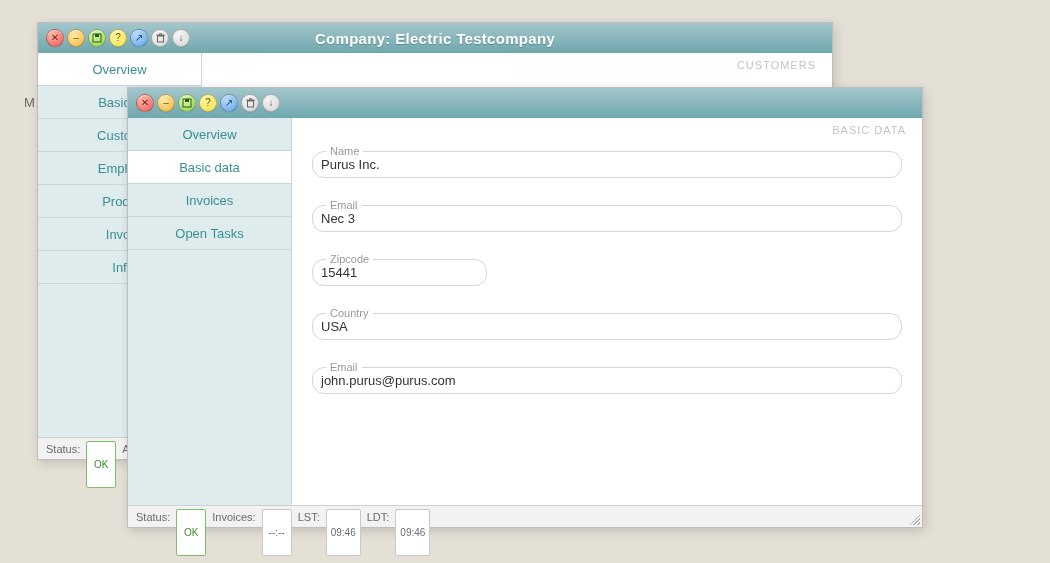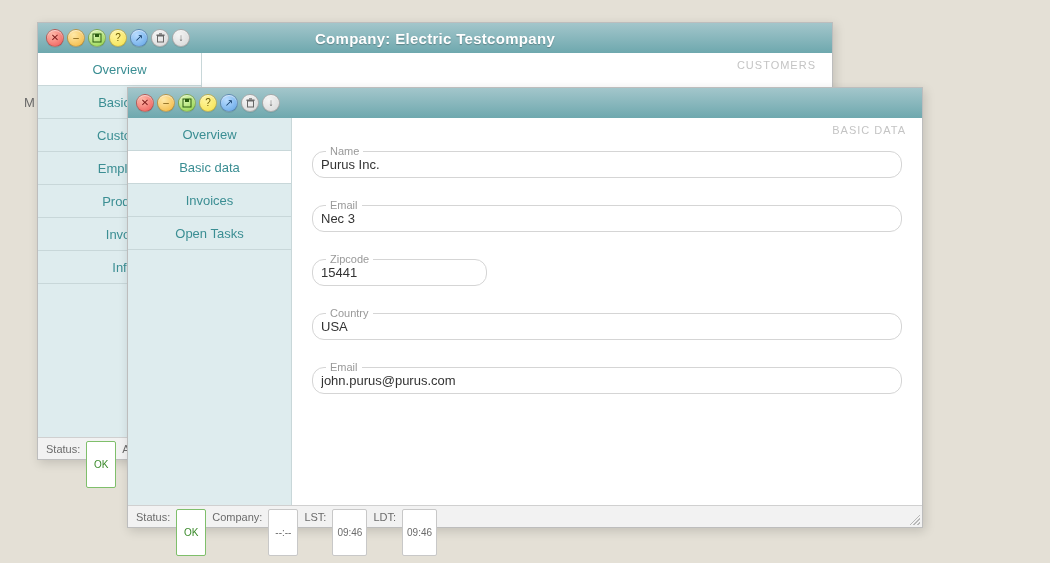--- a/index.html
+++ b/index.html
@@ -267,21 +267,21 @@
         <label class="field">
           <span class="lab">Email</span>
           <input type="text" value="john.purus@purus.com" style="">
         </label>
       </div>
     </div>
   </div>
   <div class="statusbar">
     <span class="lbl">Status:</span>
     <span class="val ok">OK</span>
-    <span class="lbl">Company:</span>
+    <span class="lbl">Invoices:</span>
     <span class="val">--:--</span>
     <span class="lbl">LST:</span>
     <span class="val">09:46</span>
     <span class="lbl">LDT:</span>
     <span class="val">09:46</span>
     <div class="resize"></div>
   </div>
 </div>
 
 </body></html>

